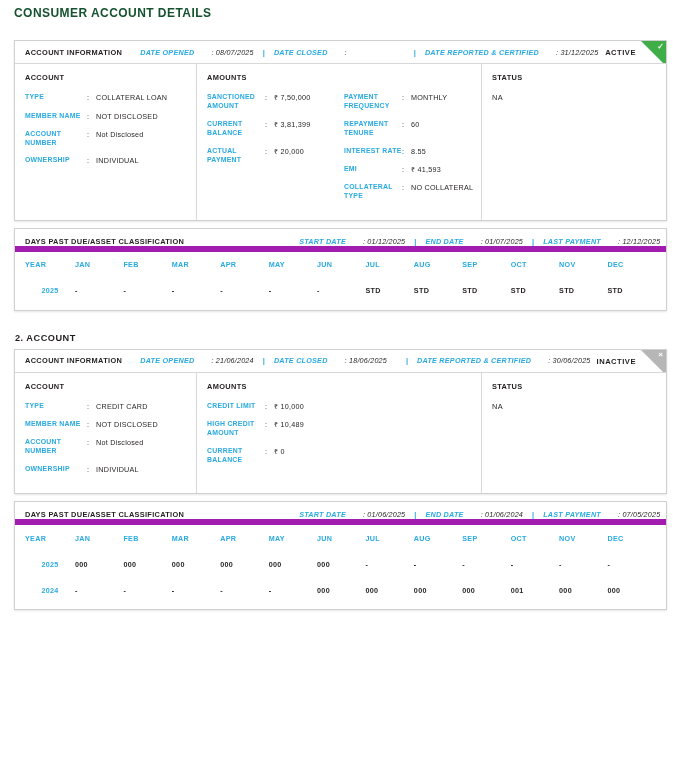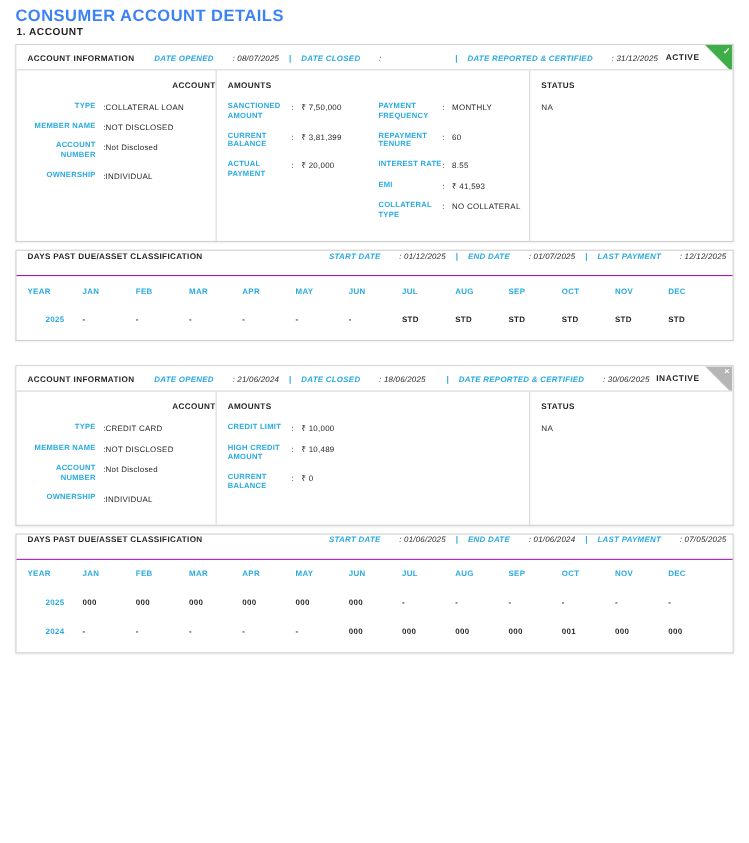--- a/index.html
+++ b/index.html
@@ -13,26 +13,26 @@
   body {
     width: 681px;
     min-height: 766px;
     position: relative;
     color: #231f20;
   }
 
   .page { padding: 0 14px; }
 
   .page-title {
-    font-size: 15px;
+    font-size: 12px;
     font-weight: bold;
     letter-spacing: 0.45px;
-    color: #3b82f6;
+    color: #14532d;
     padding: 6px 0 0 0;
-    margin: 0 0 0 0;
+    margin: 0 0 20px 0;
     line-height: 1.2;
   }
 
   .section-title {
     font-size: 9.2px;
     font-weight: bold;
     letter-spacing: 0.5px;
     color: #231f20;
     margin: 0 0 6px 1px;
   }
@@ -125,21 +125,21 @@
   .corner.inactive .glyph { top: 0px; right: 3px; font-size: 8px; }
 
   
   .card-body {
     display: flex;
     align-items: stretch;
   }
   .col {
     padding: 9px 0 10px 10px;
   }
-  .col-account { width: 182px; border-right: 1px solid #d8d8d8; text-align: right; }
+  .col-account { width: 182px; border-right: 1px solid #d8d8d8; }
   .col-amounts { flex: 1; border-right: 1px solid #d8d8d8; }
   .col-status  { width: 184px; }
 
   .col-head {
     font-size: 7.4px;
     font-weight: bold;
     letter-spacing: 0.35px;
     color: #231f20;
     margin-bottom: 11px;
   }
@@ -181,23 +181,23 @@
     color: #231f20;
     letter-spacing: 0.3px;
   }
 
   
   .dpd-card { margin-top: 7px; }
   .dpd-head {
     position: relative;
     height: 23px;
     display: flex;
-    align-items: flex-start;
+    align-items: flex-end;
     padding: 0 10px;
-    border-bottom: 1px solid #a21caf;
+    border-bottom: 6px solid #a21caf;
   }
   .dpd-head-title {
     font-size: 7.4px;
     font-weight: bold;
     letter-spacing: 0.3px;
     color: #231f20;
     white-space: nowrap;
   }
   .dpd-dates {
     display: flex;
@@ -241,21 +241,20 @@
 </style>
 </head>
 <body>
 
 <div class="page">
 
   <h1 class="page-title">CONSUMER ACCOUNT DETAILS</h1>
 
   <div id="accounts-root">
       <div class="account-block">
-        <div class="section-title">1. ACCOUNT</div>
         <div class="card">
           <div class="card-head">
             <span class="card-head-title">ACCOUNT INFORMATION</span>
             <span style="display: inline-block; width: 18px;"></span>
             <span class="head-meta">
               <span class="lbl">DATE OPENED</span>
               <span class="val">: 08/07/2025</span>
             </span>
             <span class="pipe">|</span>
             <span class="head-meta">
@@ -422,20 +421,21 @@
                   <td>STD</td>
                   <td>STD</td>
                   <td>STD</td>
                 </tr>
               </tbody>
             </table>
           </div>
         </div>
       </div>
       <div class="account-block">
+        <div class="section-title">2. ACCOUNT</div>
         <div class="card">
           <div class="card-head">
             <span class="card-head-title">ACCOUNT INFORMATION</span>
             <span style="display: inline-block; width: 18px;"></span>
             <span class="head-meta">
               <span class="lbl">DATE OPENED</span>
               <span class="val">: 21/06/2024</span>
             </span>
             <span class="pipe">|</span>
             <span class="head-meta">

